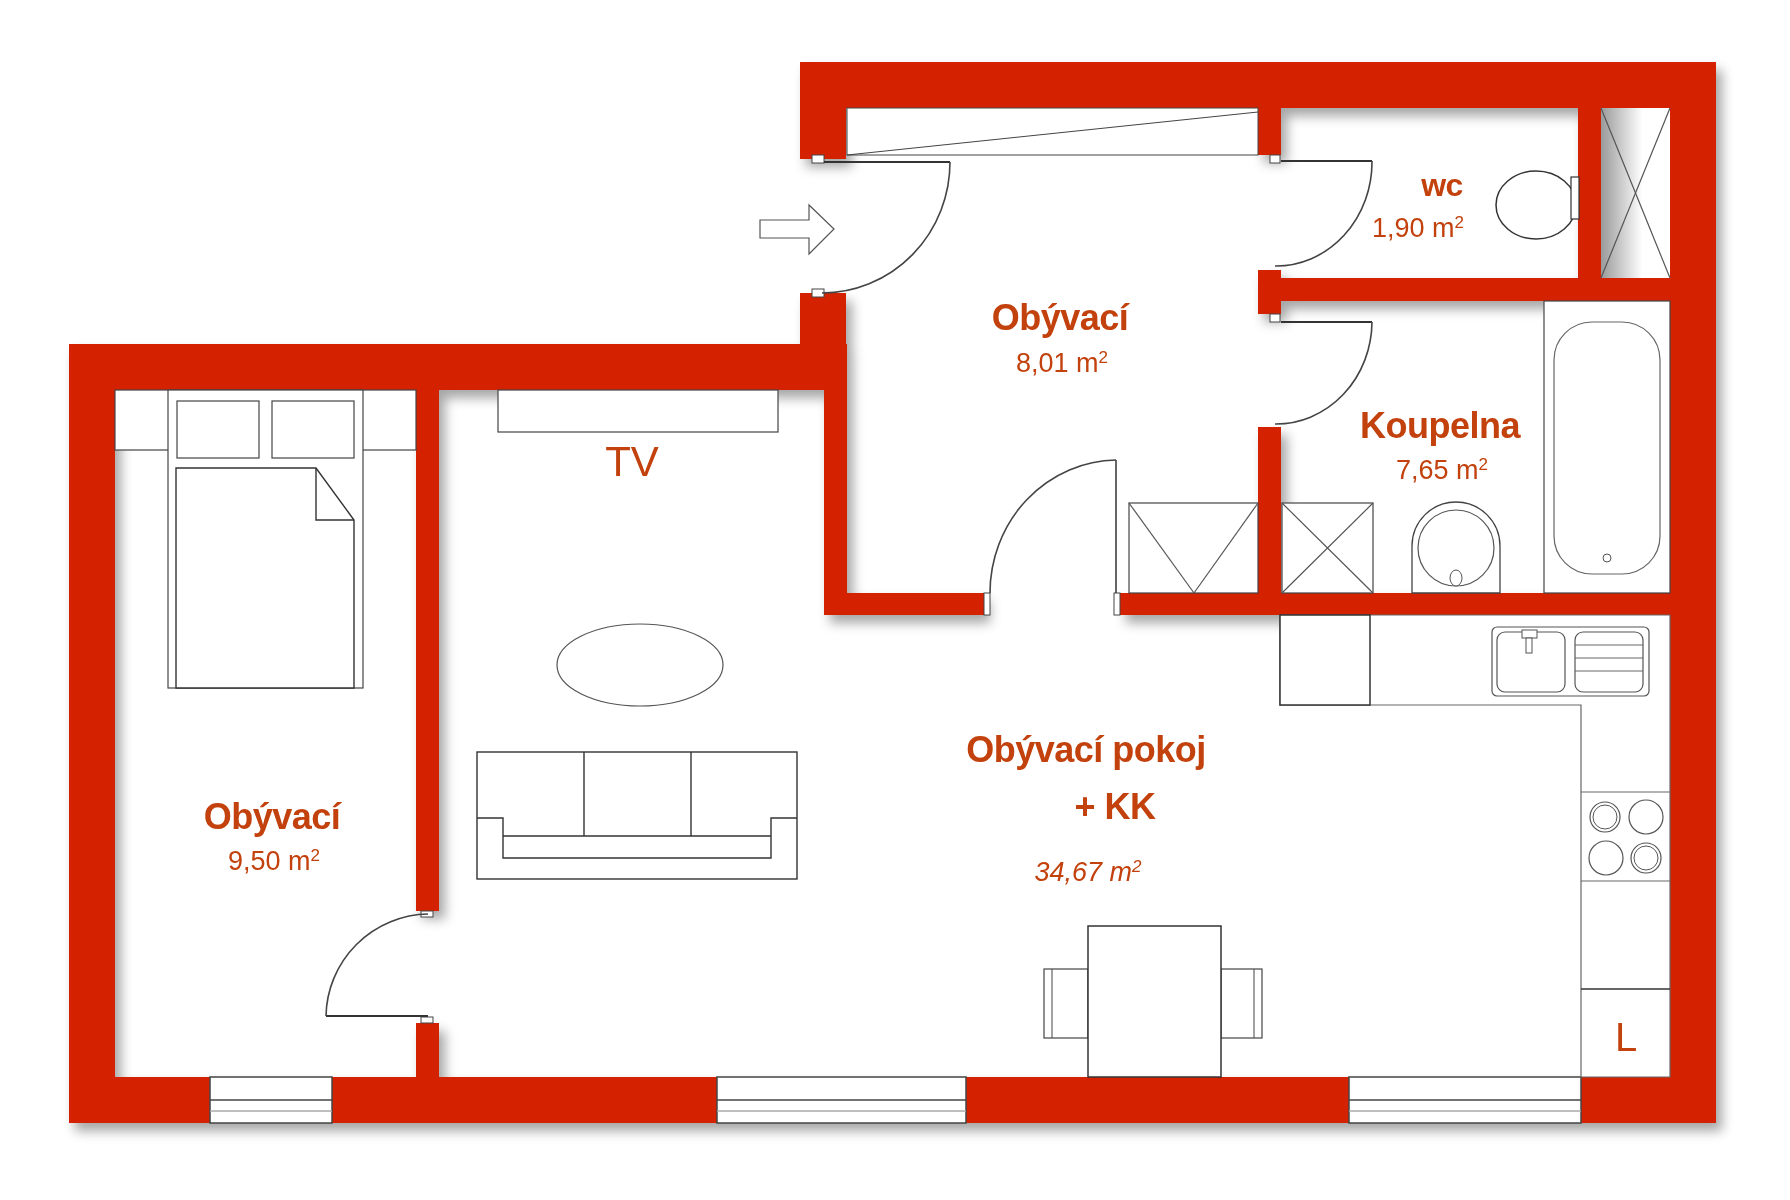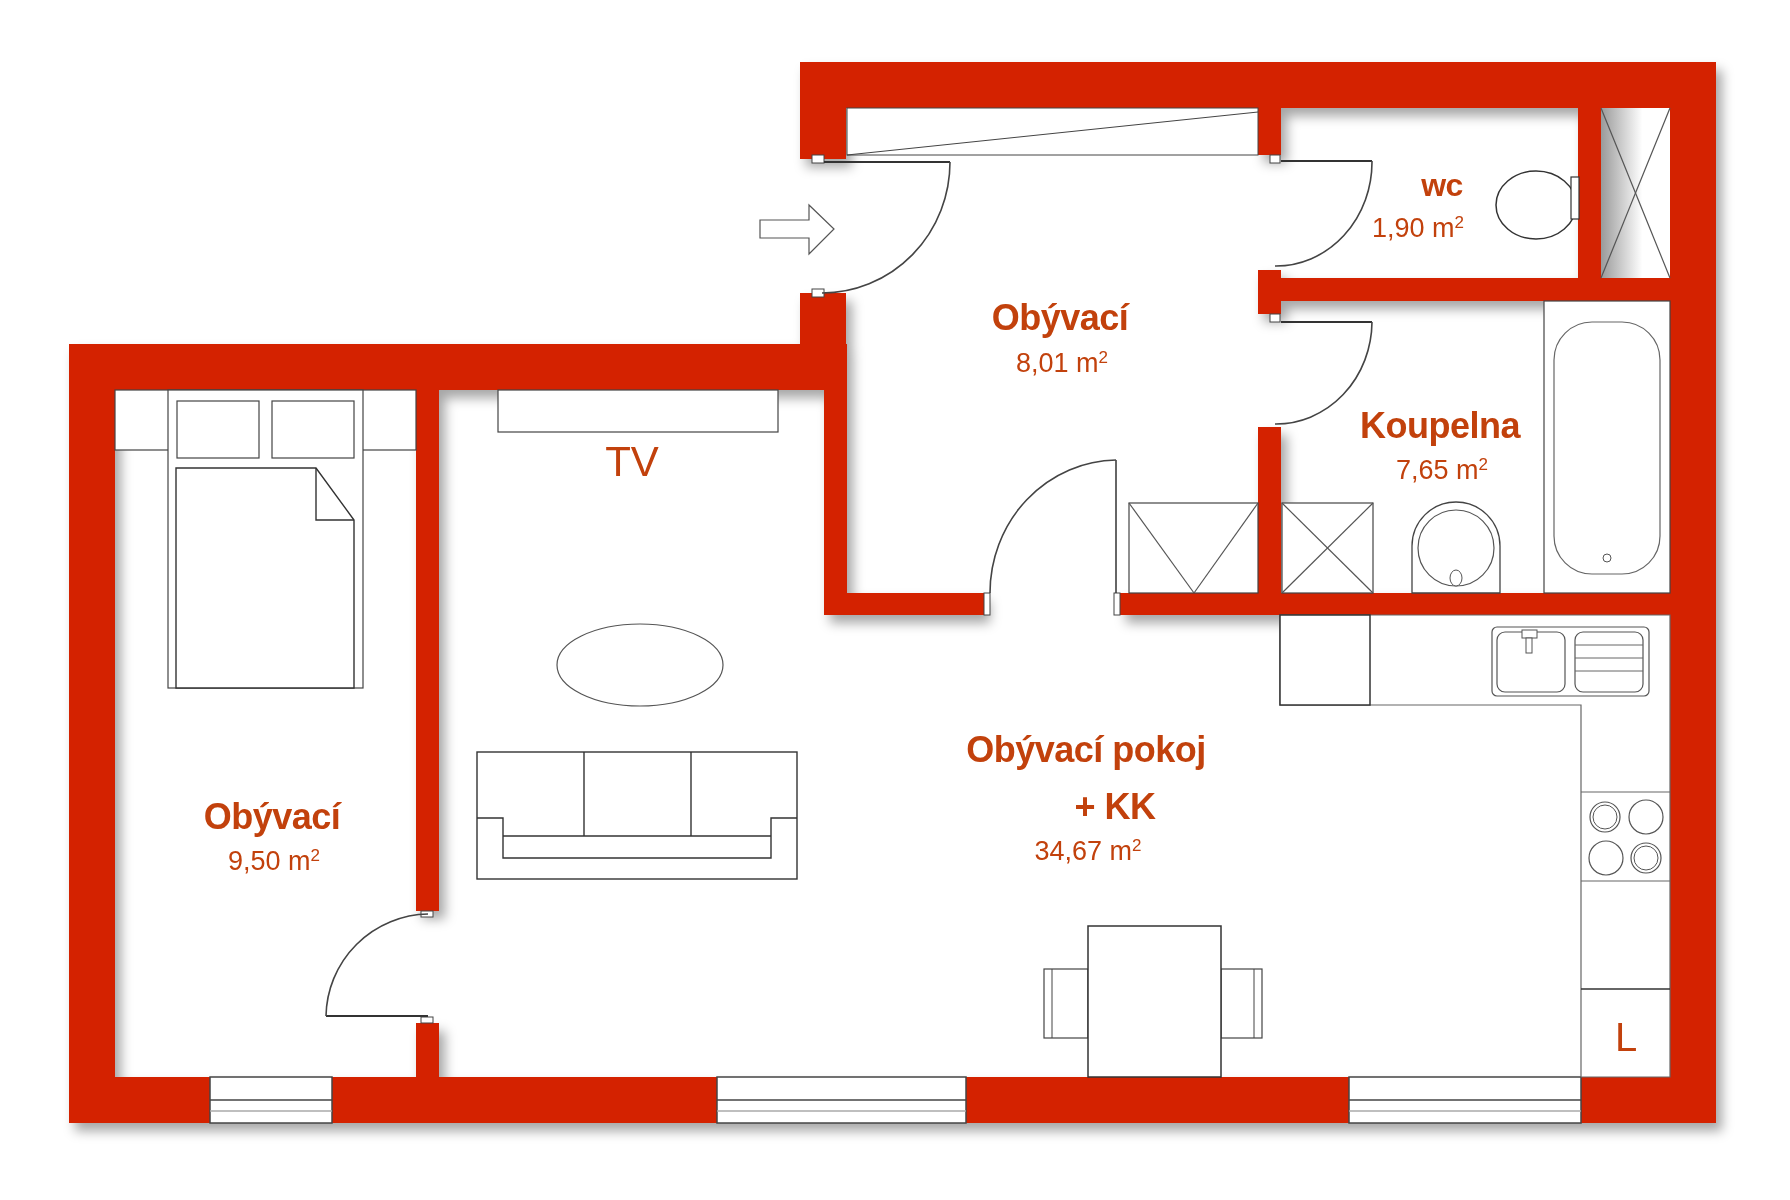--- a/index.html
+++ b/index.html
@@ -240,16 +240,16 @@
   <div class="room-name">Obývací</div>
 </div>
 <div class="label room-area" style="left:274px; top:861px;"><span>9,50 m</span><sup>2</sup></div>
 
 <div class="label" style="left:1086px; top:750px;">
   <div class="room-name">Obývací pokoj</div>
 </div>
 <div class="label" style="left:1086px; top:807px;margin-left:29px;">
   <div class="room-name">+ KK</div>
 </div>
-<div class="label room-area" style="left:1088px; top:851px;"><span>34,67 m</span><sup>2</sup></div>
+<div class="label room-area" style="left:1088px; top:872px;font-style:italic;"><span>34,67 m</span><sup>2</sup></div>
 
 <div class="label tv-label" style="left:632px; top:462px;">TV</div>
 <div class="label l-label" style="left:1626px; top:1037px;">L</div>
 
 </body></html>

